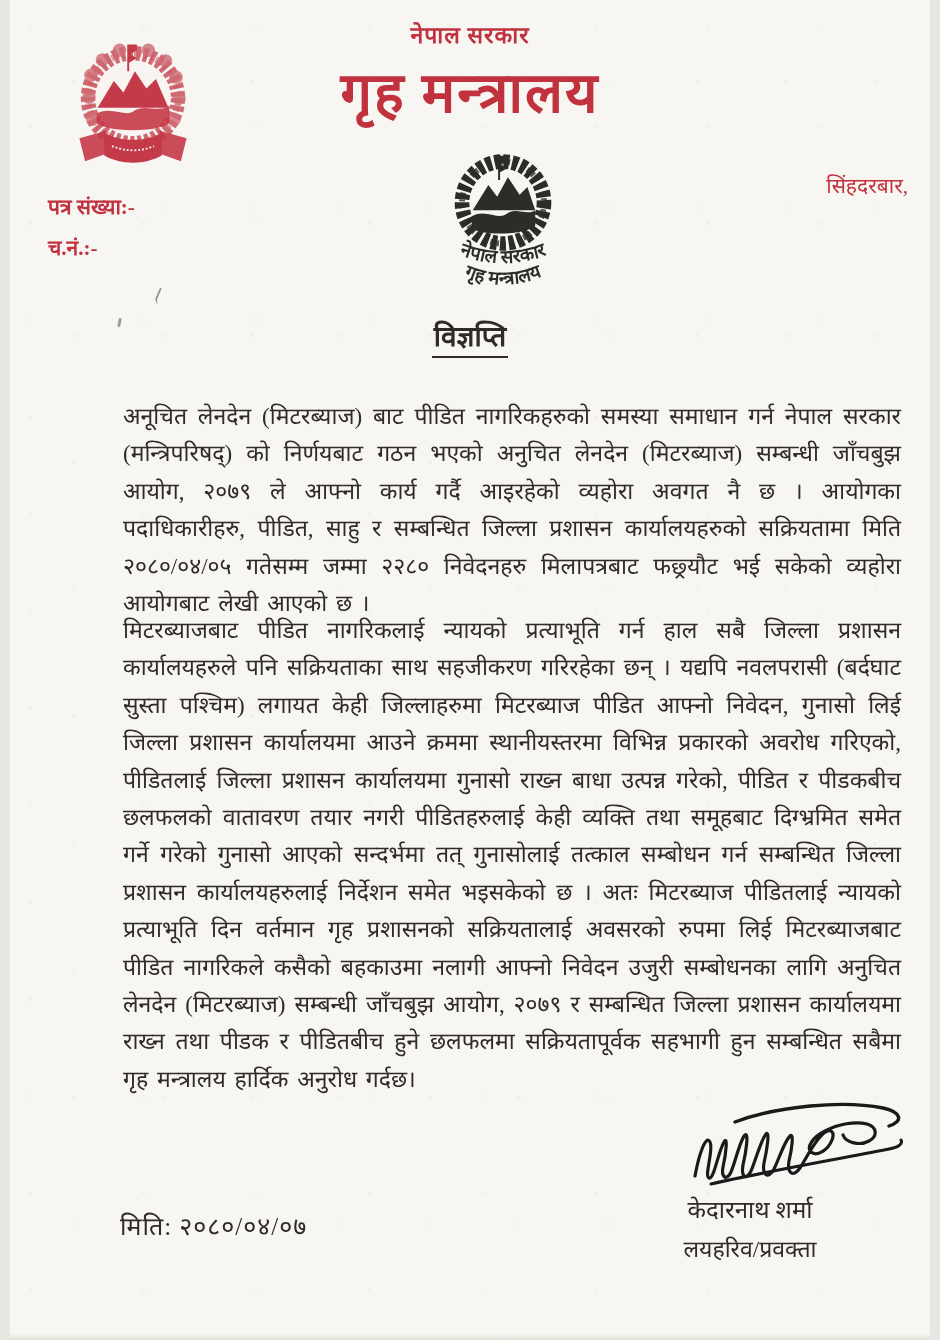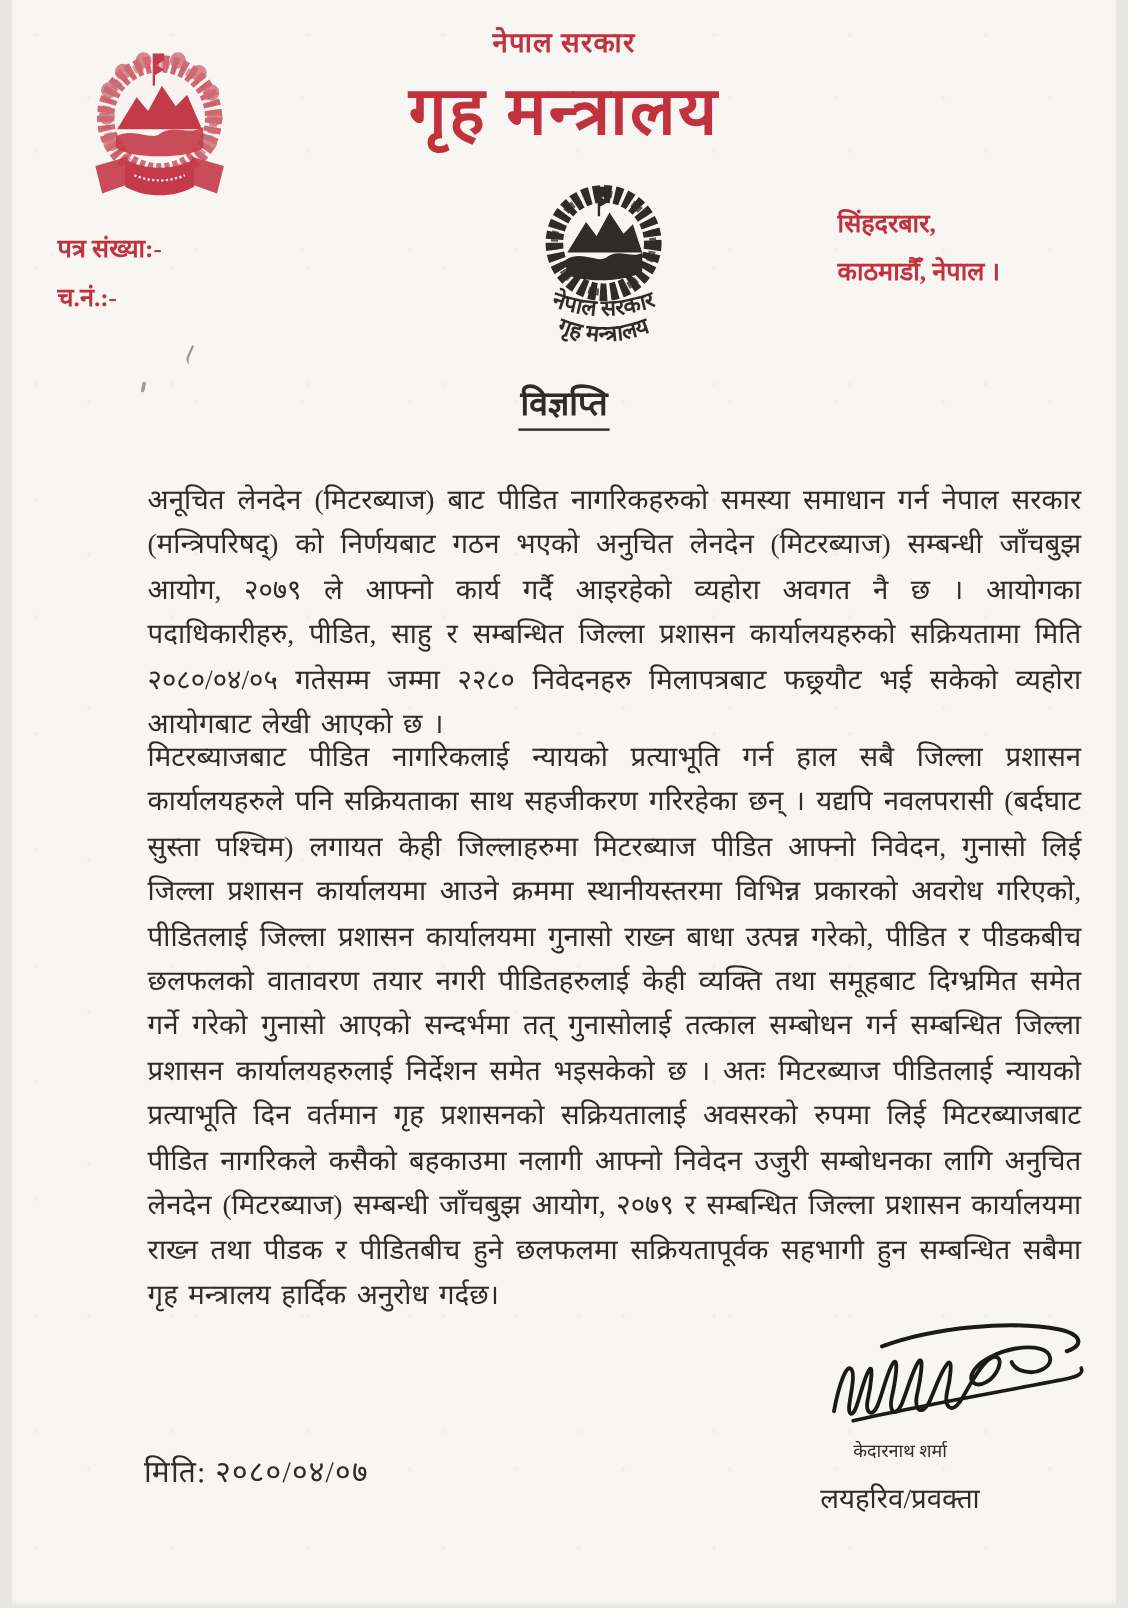--- a/index.html
+++ b/index.html
@@ -26,21 +26,21 @@
     text-align:center;font-size:56px;font-weight:bold;letter-spacing:2px;
   }
   .emblem-red{position:absolute;left:56px;top:24px;width:134px;height:156px;}
   .stamp{position:absolute;left:418px;top:144px;width:150px;height:162px;opacity:.92;}
   .ref-block{
     position:absolute;left:38px;top:172px;width:300px;
     font-size:21px;font-weight:bold;line-height:41px;margin-top:15px;
   }
   .address-block{
     position:absolute;right:22px;top:166px;width:210px;
-    text-align:left;font-size:21px;font-weight:bold;line-height:40px;
+    text-align:right;font-size:21px;font-weight:normal;line-height:40px;
   }
   .notice-heading{
     position:absolute;top:316px;left:0;width:100%;text-align:center;
     font-size:28px;font-weight:bold;
   }
   .notice-heading span{
     border-bottom:2px solid #2e2b28;padding:0 2px 4px 2px;text-align:center;
   }
   .body-text{
     position:absolute;left:113px;width:778px;
@@ -50,21 +50,21 @@
   }
   .para1{top:370px;margin-top:28px;}
   .para2{top:612px;}
   .date-line{
     position:absolute;left:110px;top:1196px;
     font-size:25px;letter-spacing:1px;margin-top:12px;
   }
   .signature{position:absolute;left:672px;top:1092px;width:232px;height:100px;}
   .signature path{fill:none;stroke:#1a1a1a;stroke-linecap:round;}
   .signatory{position:absolute;left:610px;top:1190px;width:260px;text-align:center;}
-  .signatory .name{font-size:15px;line-height:40px;}
+  .signatory .name{font-size:24px;line-height:40px;}
   .signatory .desig{font-size:23px;line-height:40px;}
   .scan-edge-bottom{
     position:absolute;left:0;bottom:0;width:100%;height:7px;
     background:linear-gradient(to top,#d4d1cb,rgba(212,209,203,0));
     opacity:.55;
   }
   .artifact-tick{
     position:absolute;left:146px;top:290px;width:14px;height:16px;
     border-left:2px solid #57524c;transform:rotate(24deg);opacity:.6;
     border-radius:0 0 0 6px;
@@ -134,21 +134,20 @@
     </text>
   </svg>
 
   <div class="ref-block red">
     <div>पत्र संख्या:-</div>
     <div>च.नं.:-</div>
   </div>
 
   <div class="address-block red">
     <div>सिंहदरबार,</div>
-    <div>काठमाडौँ, नेपाल ।</div>
   </div>
 
   <div class="artifact-tick"></div>
   <div class="artifact-dot"></div>
 
   <div class="notice-heading">
     <span>विज्ञप्ति</span>
   </div>
 
   <p class="body-text para1">अनूचित लेनदेन (मिटरब्याज) बाट पीडित नागरिकहरुको समस्या समाधान गर्न नेपाल सरकार (मन्त्रिपरिषद्) को निर्णयबाट गठन भएको अनुचित लेनदेन (मिटरब्याज) सम्बन्धी जाँचबुझ आयोग, २०७९ ले आफ्नो कार्य गर्दै आइरहेको व्यहोरा अवगत नै छ । आयोगका पदाधिकारीहरु, पीडित, साहु र सम्बन्धित जिल्ला प्रशासन कार्यालयहरुको सक्रियतामा मिति २०८०/०४/०५ गतेसम्म जम्मा २२८० निवेदनहरु मिलापत्रबाट फछ्र्यौट भई सकेको व्यहोरा आयोगबाट लेखी आएको छ ।</p>

